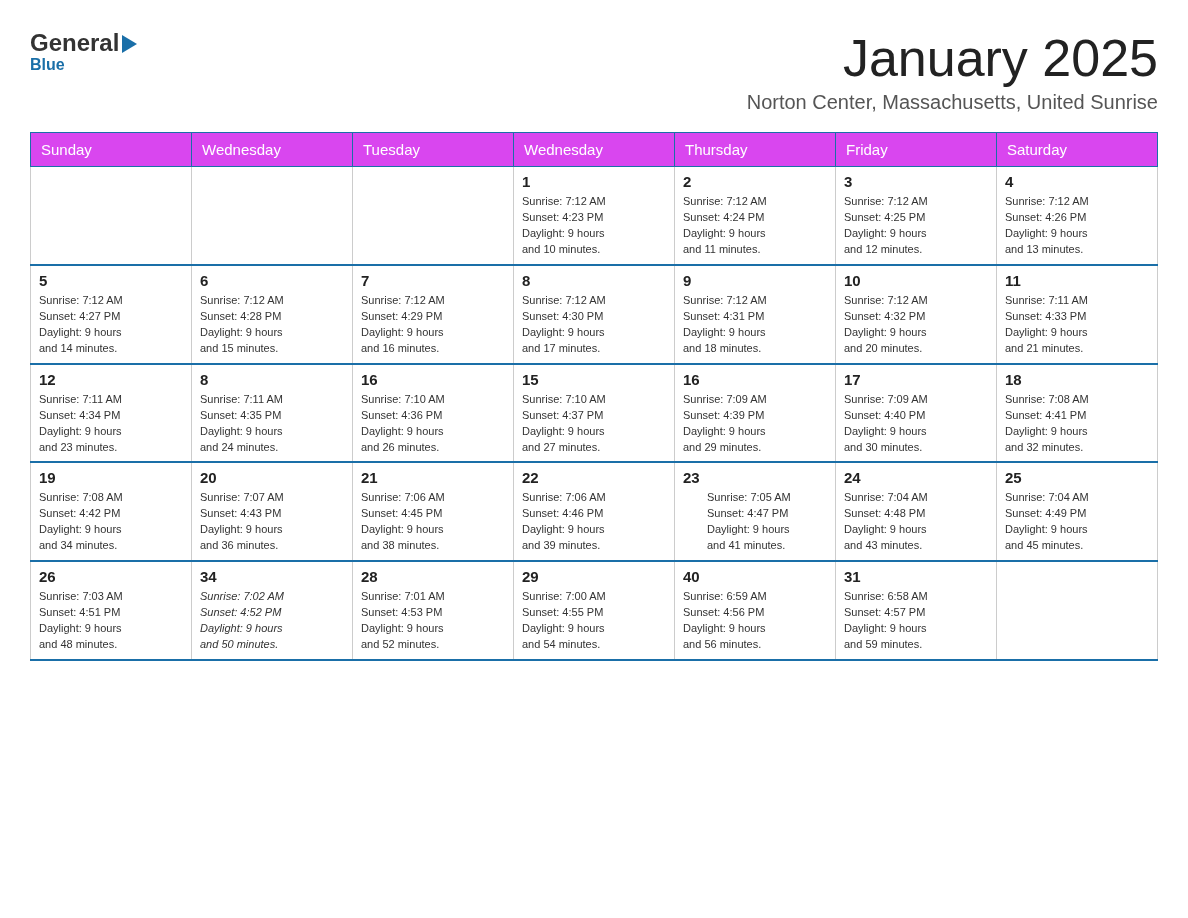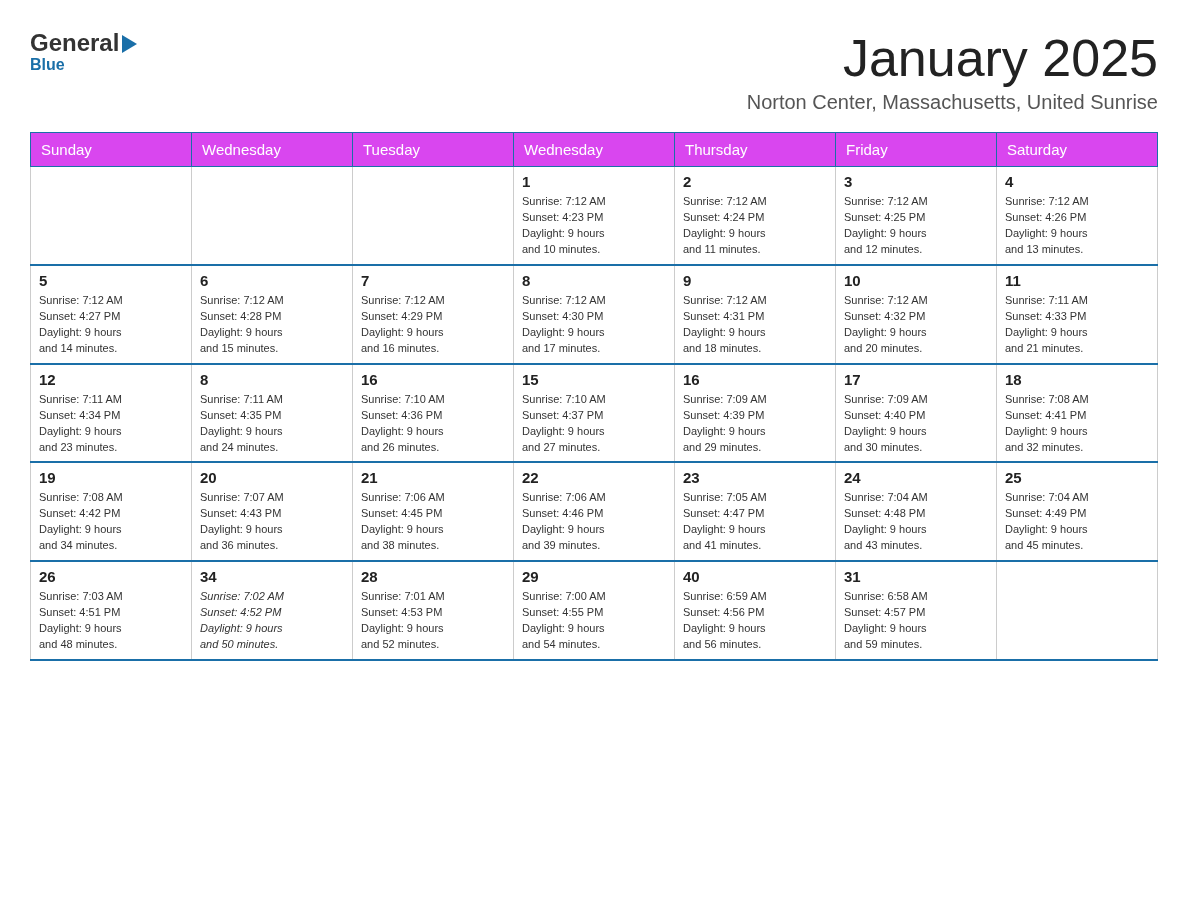--- a/index.html
+++ b/index.html
@@ -291,21 +291,21 @@
         </td>
         <td>
           <div class="day-number">22</div>
           <div class="day-info" style="white-space: pre-line;">Sunrise: 7:06 AM
 Sunset: 4:46 PM
 Daylight: 9 hours
 and 39 minutes.</div>
         </td>
         <td>
           <div class="day-number">23</div>
-          <div class="day-info" style="white-space: pre-line;">Sunrise: 7:05 AM
+          <div class="day-info" style="white-space: pre-line; margin-left: 24px;">Sunrise: 7:05 AM
 Sunset: 4:47 PM
 Daylight: 9 hours
 and 41 minutes.</div>
         </td>
         <td>
           <div class="day-number">24</div>
           <div class="day-info" style="white-space: pre-line;">Sunrise: 7:04 AM
 Sunset: 4:48 PM
 Daylight: 9 hours
 and 43 minutes.</div>

